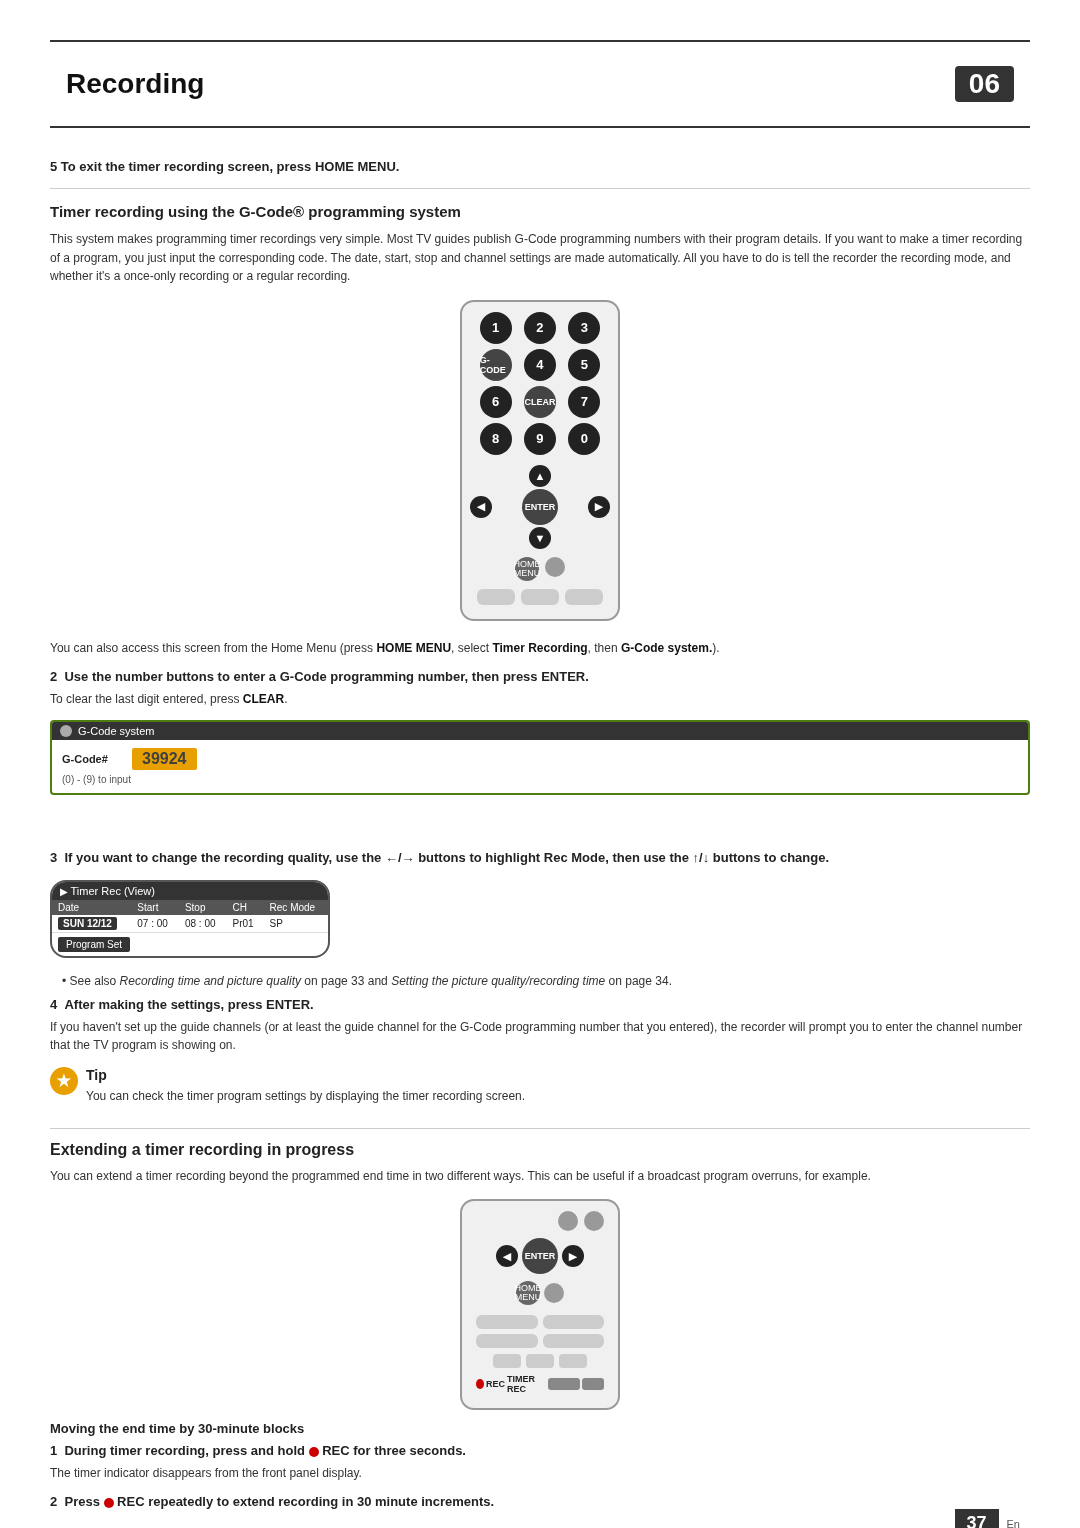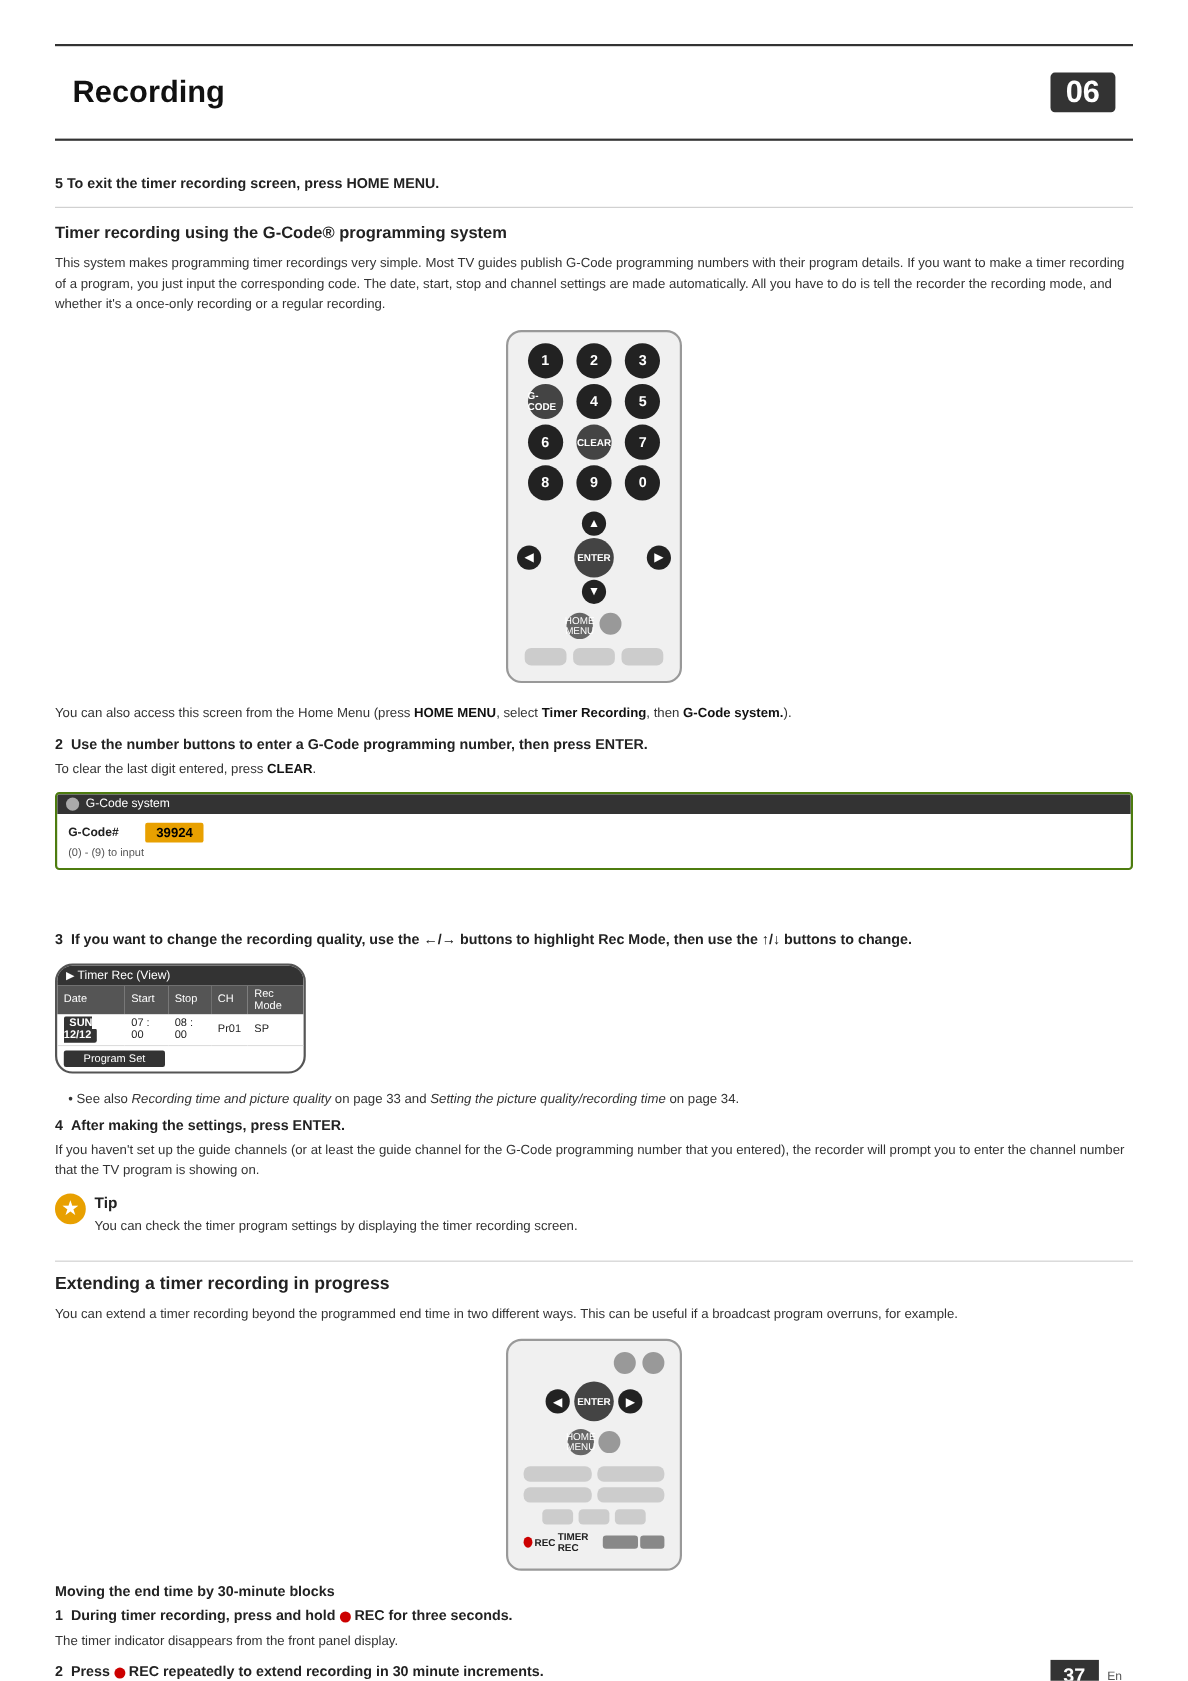--- a/index.html
+++ b/index.html
@@ -196,39 +196,39 @@
       gap: 10px;
       margin-bottom: 4px;
     }
     .screen-label {
       font-weight: bold;
       font-size: 11px;
       min-width: 60px;
     }
     .screen-value {
       background: #e8a000;
-      color: #000000;
+      color: #404040;
       font-weight: bold;
       padding: 2px 10px;
-      font-size: 12px;
+      font-size: 16px;
       border-radius: 2px;
     }
     .screen-hint {
       font-size: 10px;
       color: #555;
       margin-top: 2px;
     }
     
     .timer-screen {
       border: 2px solid #555;
       border-radius: 16px;
       margin: 12px 0 14px 0;
       background: #fff;
       overflow: hidden;
-      width: 228px;
+      width: 280px;
     }
     .timer-header {
       background: #333;
       color: #fff;
       font-size: 11px;
       padding: 3px 8px;
     }
     .timer-table {
       width: 100%;
       font-size: 10px;
@@ -252,21 +252,21 @@
       color: #fff;
       border-radius: 2px;
       padding: 1px 5px;
       font-size: 10px;
       font-weight: bold;
     }
     .program-set-btn {
       background: #333;
       color: #fff;
       font-size: 10px;
-      padding: 2px 18px;
+      padding: 2px 8px;
       border-radius: 2px;
       display: inline-block;
       margin: 4px 0 4px 6px;
     }
     
     .bullet { margin-left: 12px; margin-bottom: 6px; font-size: 12px; color: #333; line-height: 1.5; }
     .bullet::before { content: "• "; }
     
     .tip-box {
       display: flex;

